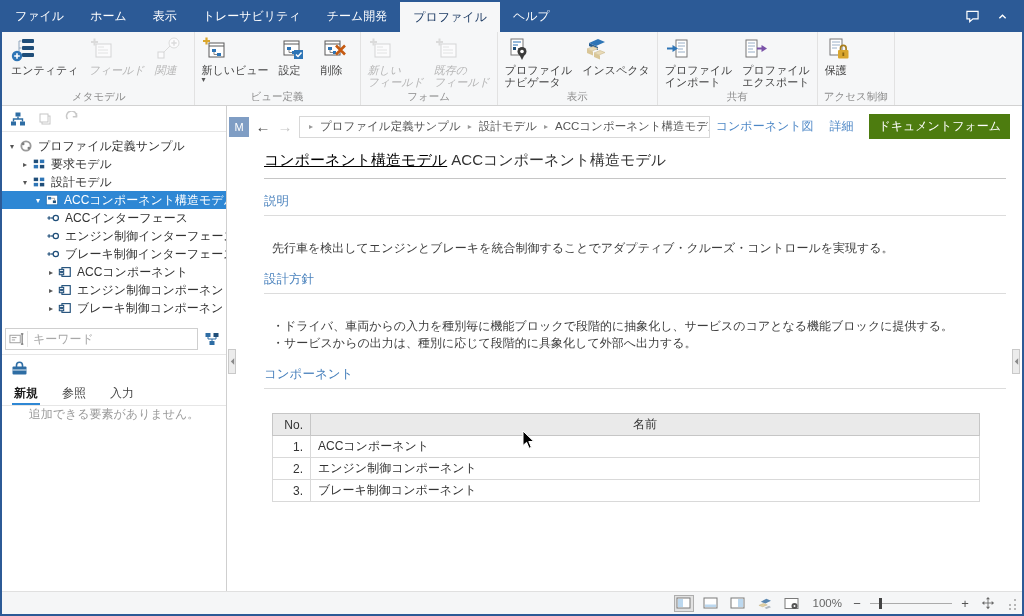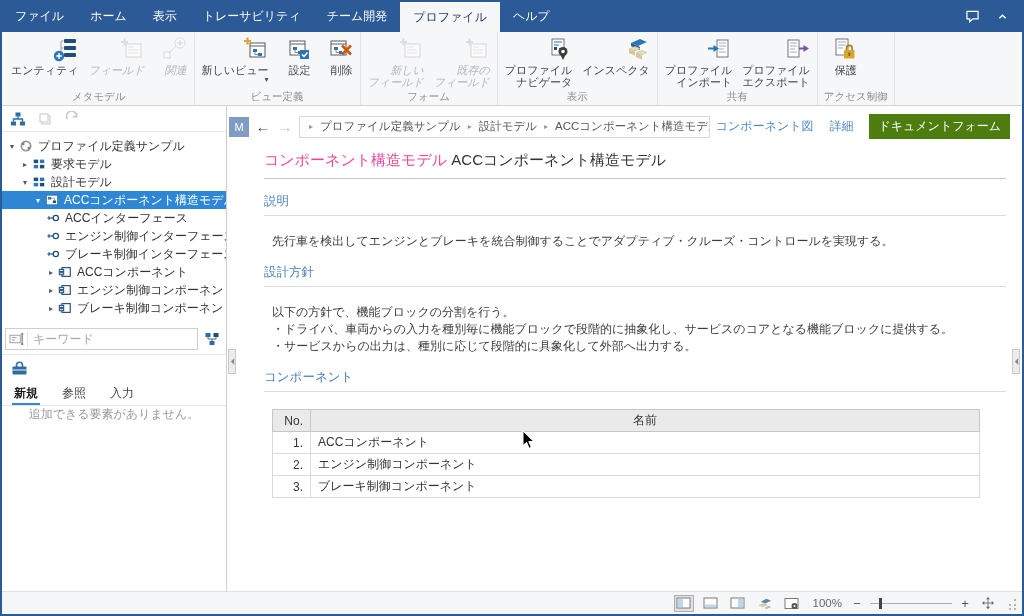--- a/index.html
+++ b/index.html
@@ -12,21 +12,21 @@
   .menu-tabs { display:flex; align-items:stretch; }
   .menu-tab { display:flex; align-items:center; padding:0 13px; font-size:12px; cursor:default; }
   .menu-tab.active { background:#f6f7f8; color:#1e3c64; margin-top:2px; }
   .menubar-right { margin-left:auto; display:flex; align-items:center; gap:14px; padding-right:12px; }
   .mb-icon { width:16px; height:14px; display:flex; align-items:center; justify-content:center; }
 
   
   .ribbon { height:74px; background:#f6f7f8; border-bottom:1px solid #d2d2d2; display:flex; padding:0 2px; flex:0 0 auto; }
   .rb-group { display:flex; flex-direction:column; border-right:1px solid #e2e2e2; padding:2px 2px 0; }
   .rb-btns { display:flex; flex:1; align-items:stretch; }
-  .rb-btn { display:flex; flex-direction:column; align-items:flex-end; padding:1px 5px 0; font-size:11px; color:#444; min-width:42px; }
+  .rb-btn { display:flex; flex-direction:column; align-items:flex-start; padding:1px 5px 0; font-size:11px; color:#444; min-width:42px; }
   .rb-ic { width:26px; height:26px; margin:1px 0 2px; flex:0 0 auto; }
   .rb-l { line-height:12px; text-align:center; white-space:nowrap; }
   .rb-caret { font-size:8px; color:#555; line-height:8px; }
   .rb-btn.disabled { color:#b5b5b5;font-style:italic; }
   .rb-btn.disabled .rb-ic { filter:grayscale(1) opacity(.55); }
   .rb-glabel { font-size:10.5px; color:#8c8c8c; text-align:center; height:16px; line-height:15px; white-space:nowrap; padding:0 4px; }
 
   
   .main-row { flex:1; display:flex; position:relative; min-height:0; }
 
@@ -60,26 +60,26 @@
   .m-badge { width:20px; height:20px; background:#7f9dc4; color:#fff; font-size:11px; display:flex; align-items:center; justify-content:center; flex:0 0 20px; }
   .nav-arrow { font-size:15px; color:#4a4a4a; width:16px; text-align:center; }
   .nav-arrow.disabled { color:#c6c6c6; }
   .breadcrumb { flex:1; max-width:533px; border:1px solid #d8d8d8; height:22px; display:flex; align-items:center; font-size:11.5px; color:#555; padding:0 9px; gap:7px; background:#fff; overflow:hidden; white-space:nowrap; }
   .bc-sep { color:#999; font-size:8px; }
   .view-switch { margin-left:auto; display:flex; align-items:center; gap:16px; padding-right:4px; }
   .view-link { color:#4d87c6; font-size:12px; white-space:nowrap; cursor:default; }
   .view-btn { background:#4d7c0f; color:#fff; font-size:12px; padding:4px 9px; white-space:nowrap; }
   .doc { padding:4px 16px 0 37px; }
   .doc-title { font-size:15px; margin:4px 0 8px; white-space:nowrap; }
-  .t-type { color:#ec4899; }
+  .t-type { color:#000000;text-decoration:underline; }
   .t-name { color:#333; }
   .title-rule { border:none; border-top:1px solid #c6c6c6; margin:0 0 6px; }
   .sec-h { color:#4a82bd; font-size:12.5px; margin-top:14px; padding-bottom:5px; border-bottom:1px solid #dcdcdc; }
   .sec-p { font-size:12px; color:#3d3d3d; line-height:17px; padding-left:8px; }
-  .sec-body { margin:17px 0 4px; }
+  .sec-body { margin:24px 0 4px; }
   .doc-table { border-collapse:collapse; font-size:12px; margin:10px 0 0 8px; width:708px;border-radius:23px; }
   .doc-table th { background:#eaeaea; border:1px solid #c6c6c6; font-weight:normal; text-align:center; padding:2px 7px; color:#333; height:17px; }
   .doc-table td { border:1px solid #d9d9d9; padding:2px 7px; color:#333; height:17px; background:#fff; }
   .doc-table .num { width:38px; text-align:right; }
   .collapse-handle { position:absolute; width:8px; height:25px; background:#ececec; border:1px solid #c9c9c9; display:flex; align-items:center; justify-content:center; z-index:5; }
   .collapse-handle svg { display:block; }
   .ch-right { right:2px; top:243px; }
   .ch-left { left:226px; top:243px; }
 
   
@@ -466,21 +466,20 @@
           <span class="t-name">ACCコンポーネント構造モデル</span>
         </div>
         <hr class="title-rule">
         <div id="sections">
             <div class="sec-h">説明</div>
             <div class="sec-body">
               <div class="sec-p">先行車を検出してエンジンとブレーキを統合制御することでアダプティブ・クルーズ・コントロールを実現する。</div>
             </div>
             <div class="sec-h">設計方針</div>
             <div class="sec-body">
-              <div class="sec-p">以下の方針で、機能ブロックの分割を行う。</div>
               <div class="sec-p">・ドライバ、車両からの入力を種別毎に機能ブロックで段階的に抽象化し、サービスのコアとなる機能ブロックに提供する。</div>
               <div class="sec-p">・サービスからの出力は、種別に応じて段階的に具象化して外部へ出力する。</div>
             </div>
             <div class="sec-h">コンポーネント</div>
             <div class="sec-body">
               <table class="doc-table">
                 <thead>
                   <tr>
                     <th class="num">No.</th>
                     <th>名前</th>

